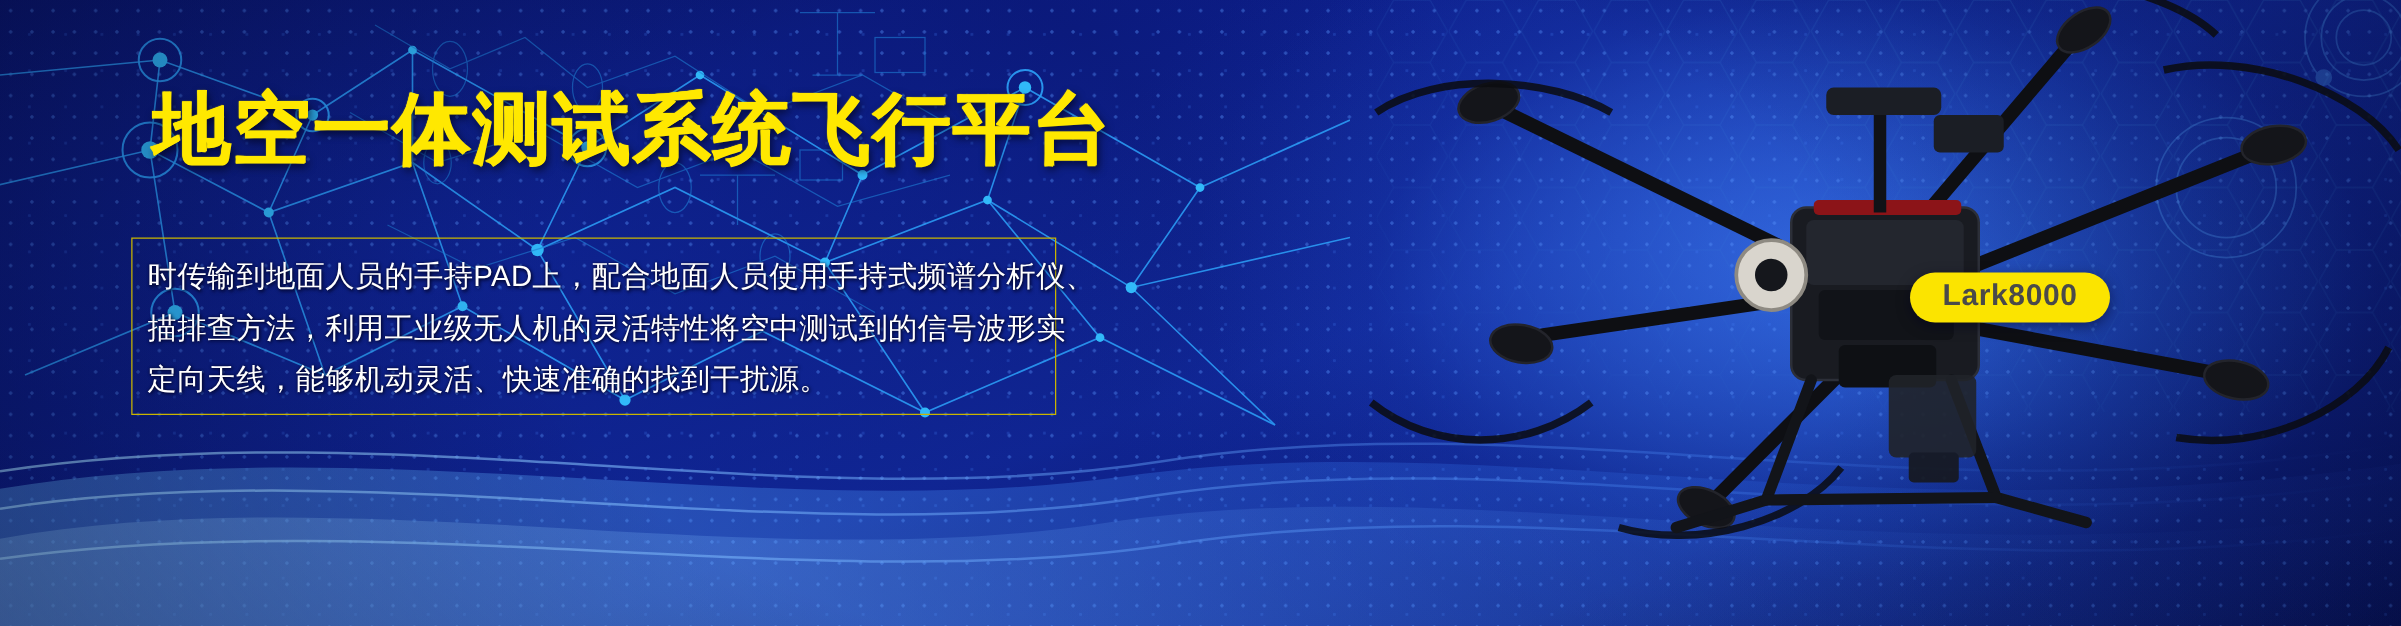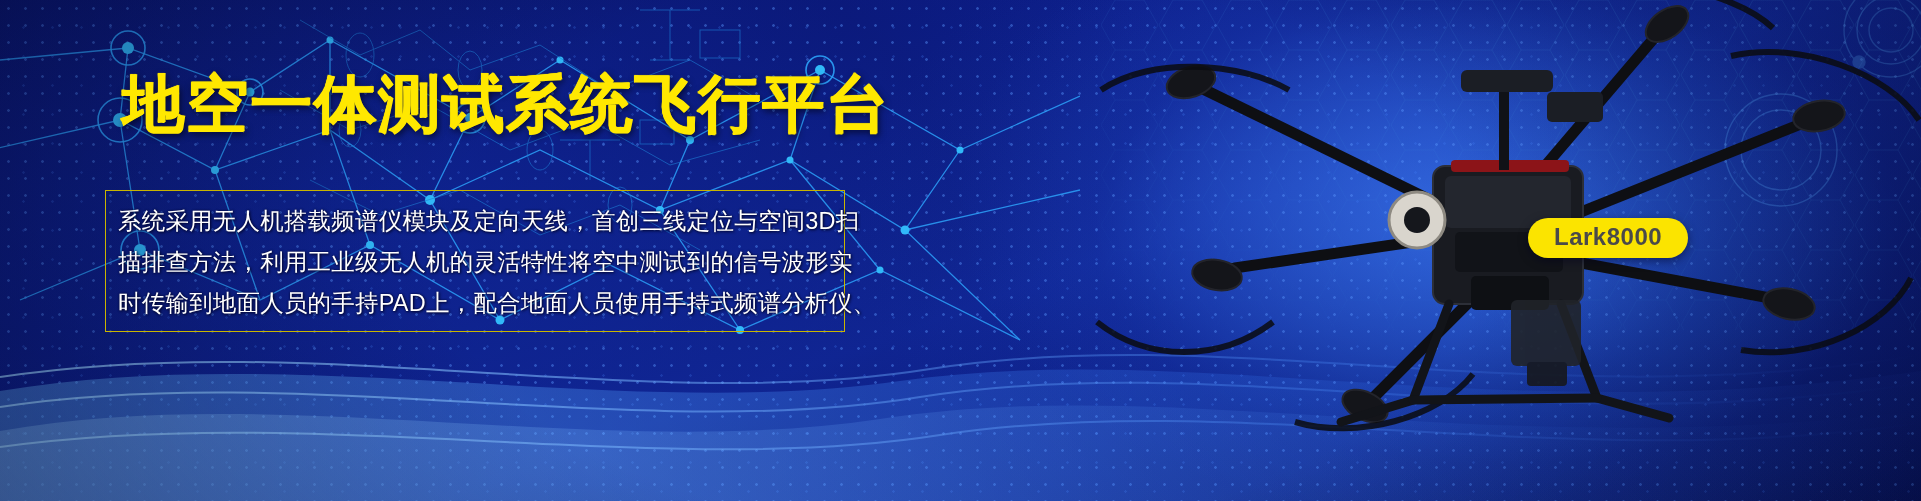--- a/index.html
+++ b/index.html
@@ -274,21 +274,21 @@
     <g fill="#202329" opacity="0.9">
       <rect x="470" y="330" width="70" height="66" rx="6"></rect>
       <rect x="486" y="392" width="40" height="24" rx="4" fill="#16181d"></rect>
     </g>
   </svg>
 
   <div class="content">
     <div class="title">地空一体测试系统飞行平台</div>
 
     <div class="desc-box">
-      <div class="desc-line">系统采用无人机搭载频谱仪模块及定向天线，首创三线定位与空间3D扫</div>
+      <div class="desc-line">时传输到地面人员的手持PAD上，配合地面人员使用手持式频谱分析仪、</div>
       <div class="desc-line">描排查方法，利用工业级无人机的灵活特性将空中测试到的信号波形实</div>
-      <div class="desc-line">时传输到地面人员的手持PAD上，配合地面人员使用手持式频谱分析仪、</div>
+      <div class="desc-line">定向天线，能够机动灵活、快速准确的找到干扰源。</div>
     </div>
   </div>
 
   <div class="badge">Lark8000</div>
 
 </div>
 
 </body></html>

